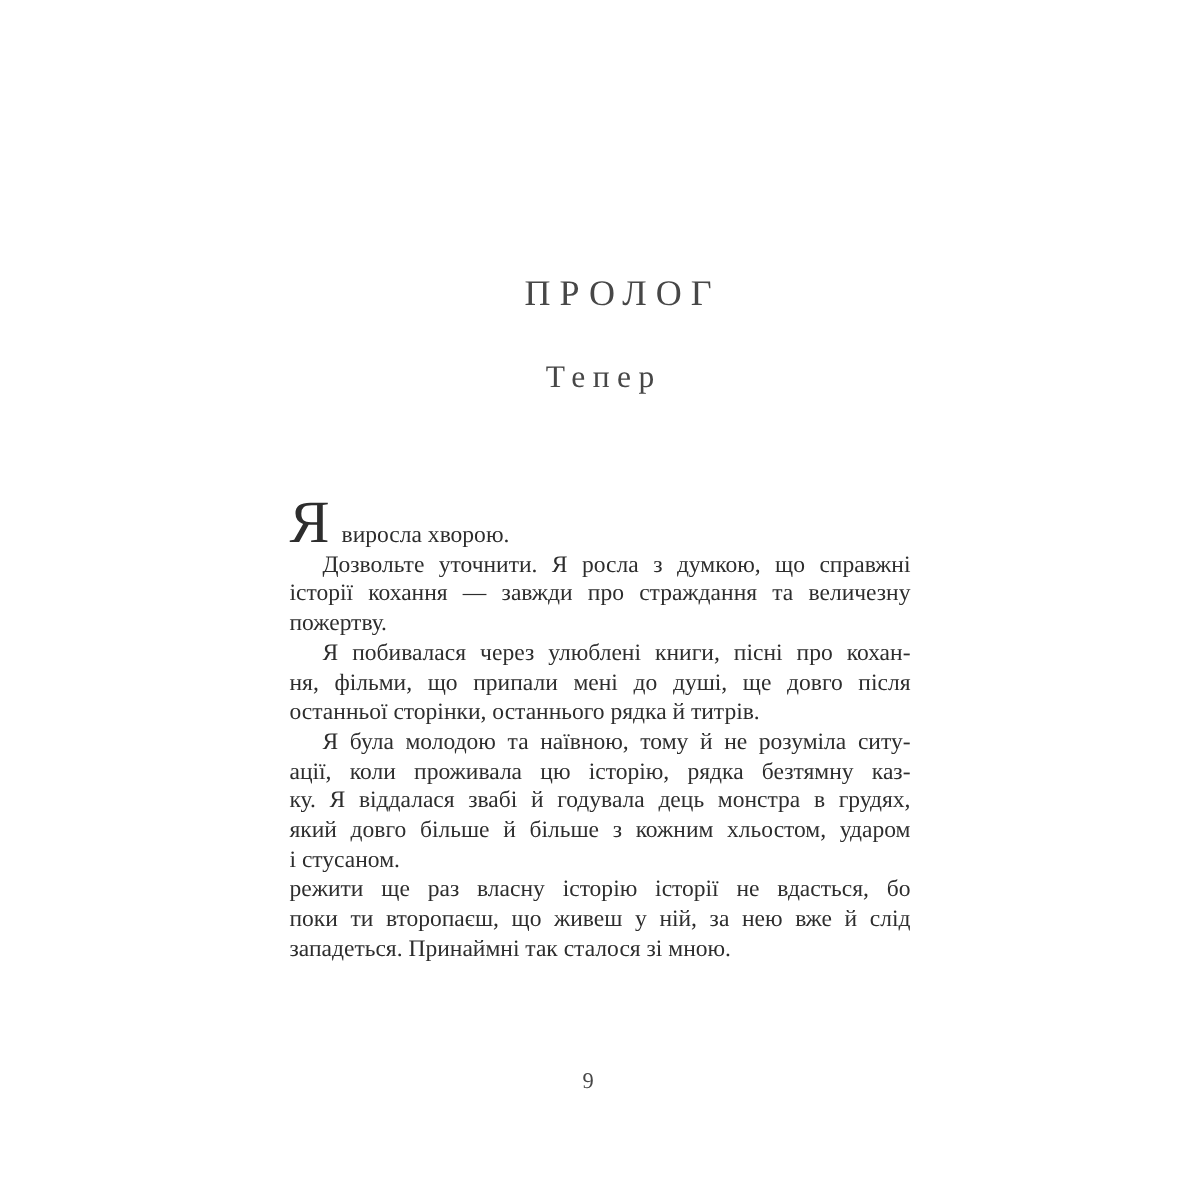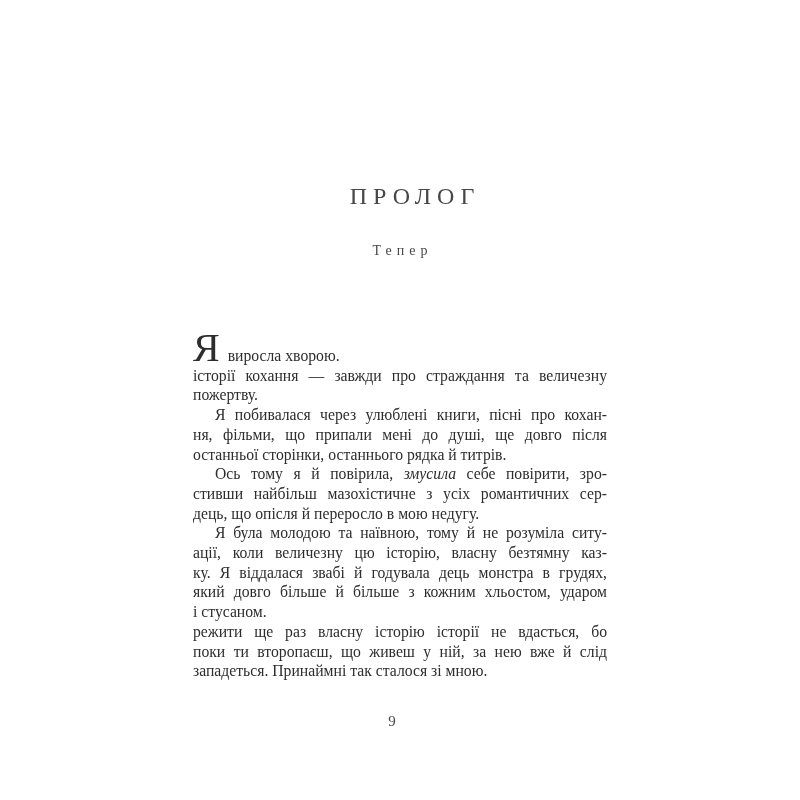--- a/index.html
+++ b/index.html
@@ -25,21 +25,21 @@
     color: var(--heading, #454545);
     margin: 0;
     padding-left: 12px;
   }
   .section-subtitle {
     position: absolute;
     top: 239px;
     left: 0;
     width: 100%;
     text-align: center;
-    font-size: 14px;
+    font-size: 21px;
     line-height: 24px;
     letter-spacing: 5px;
     text-indent: 5px;
     font-weight: normal;
     color: var(--heading, #454545);
     margin: 0;
   }
   .body-text {
     position: absolute;
     top: 338px;
@@ -80,36 +80,32 @@
   <h2 class="section-subtitle">Тепер</h2>
 
   <div class="body-text">
 
     <div class="opening">
       <span class="dropcap">Я</span><span>виросла хворою.</span>
     </div>
 
     <div>
         <div>
+          <div class="line first j">Дозвольте уточнити. Я росла з думкою, що справжні</div>
           <div class="line j">історії кохання — завжди про страждання та величезну</div>
           <div class="line">пожертву.</div>
         </div>
         <div>
           <div class="line first j">Я побивалася через улюблені книги, пісні про кохан-</div>
           <div class="line j">ня, фільми, що припали мені до душі, ще довго після</div>
           <div class="line">останньої сторінки, останнього рядка й титрів.</div>
         </div>
         <div>
-          <div class="line first j">Ось тому я й повірила, <em>змусила</em> себе повірити, зро-</div>
-          <div class="line j">стивши найбільш мазохістичне з усіх романтичних сер-</div>
-          <div class="line">дець, що опісля й переросло в мою недугу.</div>
-        </div>
-        <div>
           <div class="line first j">Я була молодою та наївною, тому й не розуміла ситу-</div>
-          <div class="line j">ації, коли величезну цю історію, власну безтямну каз-</div>
+          <div class="line j">ації, коли проживала цю історію, рядка безтямну каз-</div>
           <div class="line j">ку. Я віддалася звабі й годувала дець монстра в грудях,</div>
           <div class="line j">який довго більше й більше з кожним хльостом, ударом</div>
           <div class="line">і стусаном.</div>
         </div>
         <div>
           <div class="line j">режити ще раз власну історію історії не вдасться, бо</div>
           <div class="line j">поки ти второпаєш, що живеш у ній, за нею вже й слід</div>
           <div class="line">западеться. Принаймні так сталося зі мною.</div>
         </div>
       </div>

